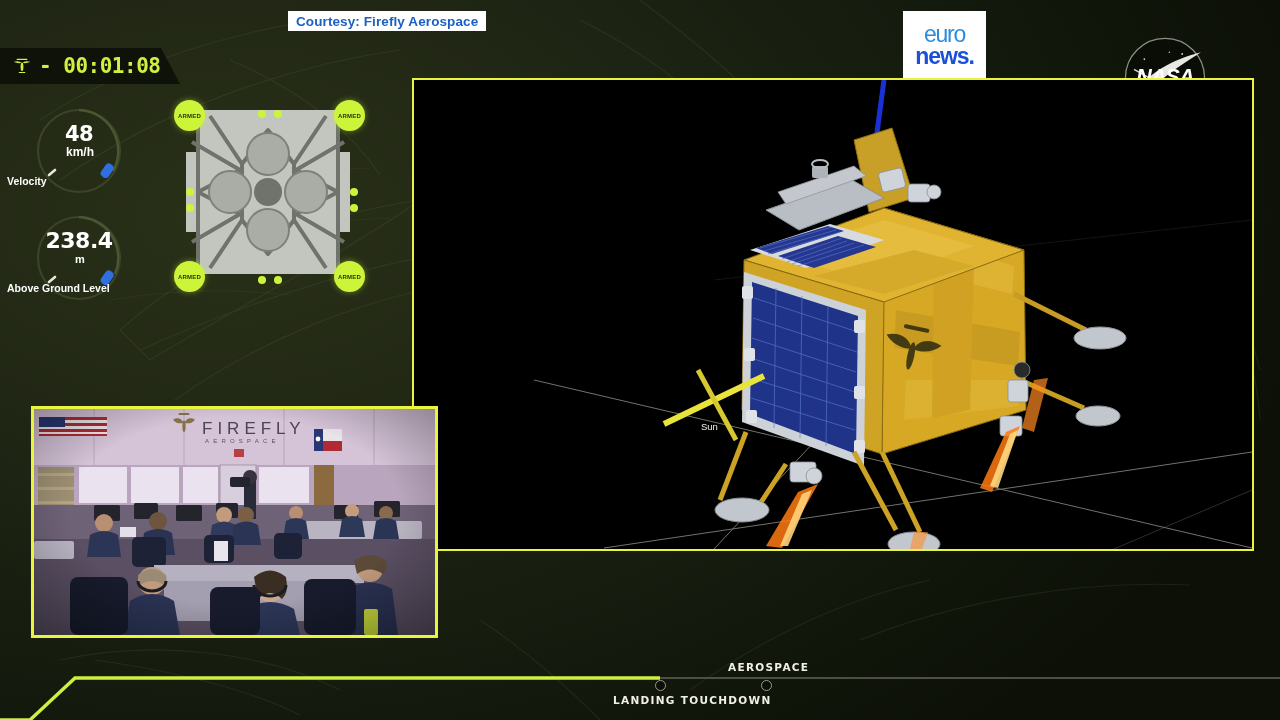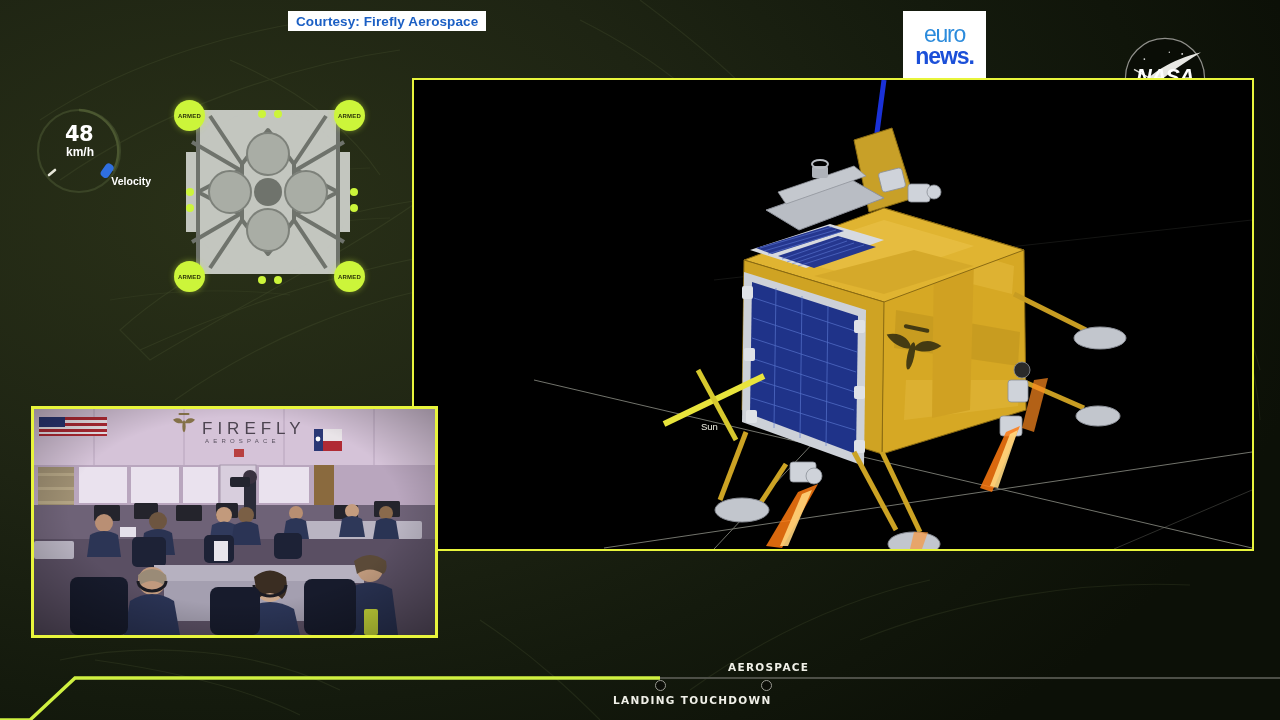--- a/index.html
+++ b/index.html
@@ -57,21 +57,21 @@
   .gauge .big {
     position:absolute; left:0; right:0; top:17px; text-align:center;
     color:#fff; font-size:21px; font-weight:bold; letter-spacing:-.5px;
     font-family:"DejaVu Sans", sans-serif;
   }
   .gauge .unit {
     position:absolute; left:2px; right:0; top:40px; text-align:center;
     color:#fff; font-size:12px; font-weight:bold;
   }
   .gauge .cap {
-    position:absolute; left:-26px; width:144px; top:70px; text-align:right;
+    position:absolute; left:-26px; width:144px; top:70px; text-align:left;
     color:#fff; font-size:10.5px; font-weight:bold;
   }
   #g-vel { left:33px; top:105px; }
   #g-alt { left:33px; top:212px; }
   #g-alt .big { top:16px; font-size:22px; }
   #g-alt .unit { top:41px; font-size:11px; }
 
   
   #schematic { position:absolute; left:168px; top:92px; width:200px; height:200px; }
   .armed {
@@ -165,33 +165,56 @@
         <circle cx="34" cy="72" r="1"></circle>
       <circle cx="55" cy="20" r=".8"></circle>
         <circle cx="22" cy="58" r=".8"></circle>
       <circle cx="62" cy="78" r=".9"></circle>
     </g>
     <path d="M12 68 C30 46 58 28 92 20 C66 36 40 54 20 76 Z" fill="#e8e8e4"></path>
     <path d="M14 40 C40 56 66 66 90 70" stroke="#d8d8d2" stroke-width="1.6" fill="none"></path>
     <text x="50" y="57" text-anchor="middle" fill="#ffffff" font-family="Liberation Sans, sans-serif" font-size="25" font-weight="bold" font-style="italic" letter-spacing="-1">NASA</text>
   </svg>
 
+  <div id="timerbar">
+    <svg class="fly" viewBox="0 0 24 24">
+      <g fill="#cff041">
+        <ellipse cx="12" cy="13" rx="1.7" ry="5.2"></ellipse>
+        <path d="M2 7 C7 5.5 10 6.5 11 8.5 C8 9 4.5 8.4 2 7 Z"></path>
+        <path d="M22 7 C17 5.5 14 6.5 13 8.5 C16 9 19.5 8.4 22 7 Z"></path>
+        <rect x="5.5" y="3.2" width="13" height="1.7" rx=".8"></rect>
+        <rect x="8" y="19.2" width="8" height="1.3" rx=".6"></rect>
+      </g>
+    </svg>
+    <span class="tval">- 00:01:08</span>
+  </div>
 
   <div class="gauge" id="g-vel">
     <svg class="ring" viewBox="0 0 92 92">
       <circle cx="46" cy="46" r="41" fill="none" stroke="#3a4426" stroke-width="2.2"></circle>
       <path d="M46 5 A41 41 0 0 1 80 66" fill="none" stroke="#4b5730" stroke-width="2.4"></path>
       <rect x="70" y="58" width="9" height="15" rx="4" fill="#2f6fe0" transform="rotate(35 74 65)"></rect>
       <path d="M16 70 L22 65" stroke="#e6e6d8" stroke-width="2.6" stroke-linecap="round"></path>
     </svg>
     <div class="big">48</div>
     <div class="unit">km/h</div>
     <div class="cap">Velocity</div>
   </div>
 
+  <div class="gauge" id="g-alt">
+    <svg class="ring" viewBox="0 0 92 92">
+      <circle cx="46" cy="46" r="41" fill="none" stroke="#3a4426" stroke-width="2.2"></circle>
+      <path d="M46 5 A41 41 0 0 1 82 62" fill="none" stroke="#4b5730" stroke-width="2.4"></path>
+      <rect x="70" y="58" width="9" height="15" rx="4" fill="#2f6fe0" transform="rotate(35 74 65)"></rect>
+      <path d="M16 70 L22 65" stroke="#e6e6d8" stroke-width="2.6" stroke-linecap="round"></path>
+    </svg>
+    <div class="big">238.4</div>
+    <div class="unit">m</div>
+    <div class="cap">Above Ground Level</div>
+  </div>
 
   <svg id="schematic" viewBox="0 0 200 200">
 
     <path d="M30 18 L170 18 L170 60 L182 60 L182 140 L170 140 L170 182 L30 182 L30 140 L18 140 L18 60 L30 60 Z" fill="#c3c6bf"></path>
     <circle cx="100" cy="100" r="82" fill="#c3c6bf"></circle>
 
     <g stroke="#6f736c" stroke-width="4" fill="none" stroke-linejoin="round">
       <path d="M42 24 L74 72 L100 38 L126 72 L158 24"></path>
       <path d="M42 176 L74 128 L100 162 L126 128 L158 176"></path>
       <path d="M24 50 L72 78 L30 100 L72 122 L24 150"></path>

